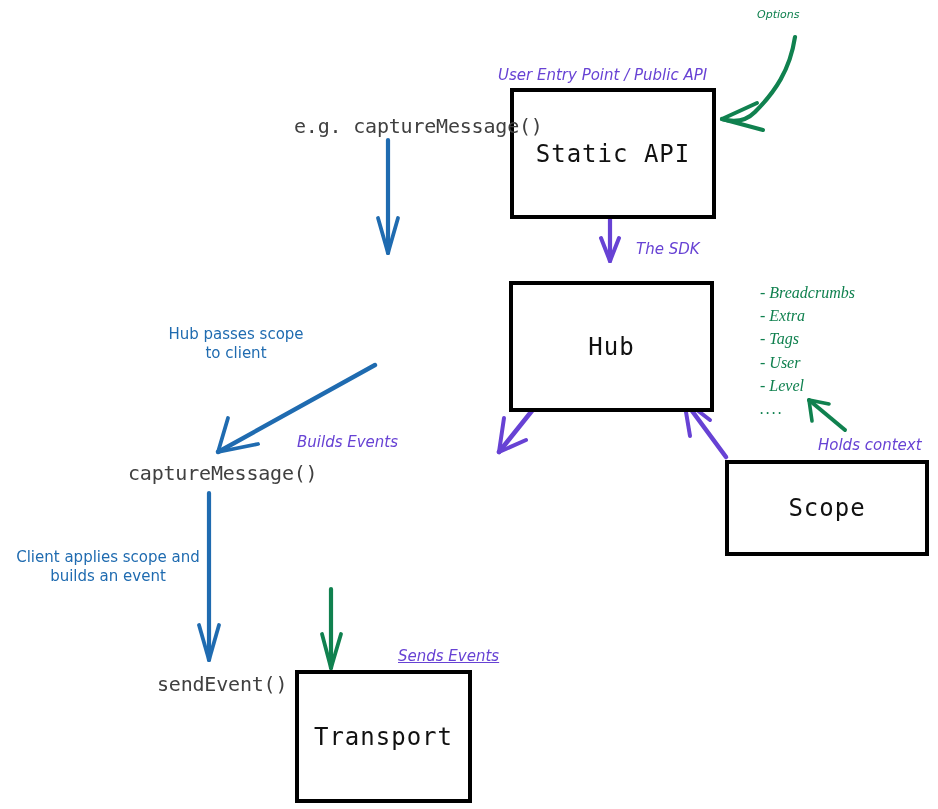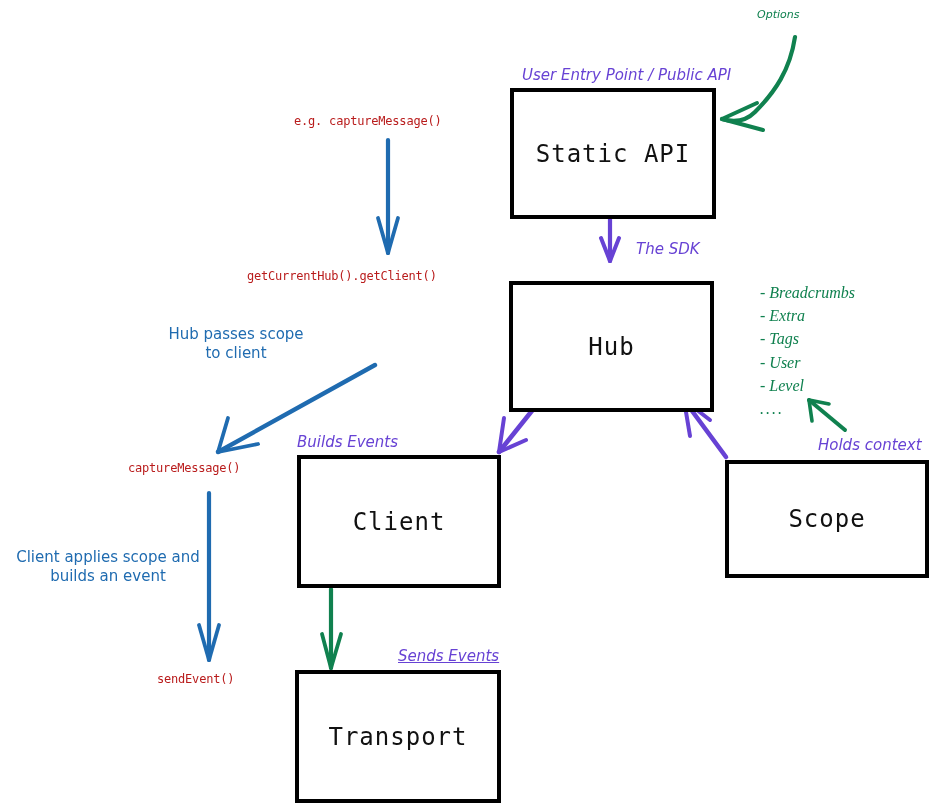--- a/index.html
+++ b/index.html
@@ -54,22 +54,22 @@
     font-style: italic;
   }
   .anno-green {
     font-family: "DejaVu Sans", sans-serif;
     font-size: 16px;
     color: #10814f;
     font-style: italic;
   }
   .anno-blue-mono {
     font-family: "DejaVu Sans Mono", monospace;
-    font-size: 12px;
-    color: #b91c1c;
+    font-size: 20px;
+    color: #404040;
     letter-spacing: -0.2px;
   }
   .anno-blue-hand {
     font-family: "DejaVu Sans", sans-serif;
     font-size: 15px;
     color: #1f6bb0;
     text-align: center;
   }
   .ctx-list {
     position: absolute;
@@ -147,47 +147,43 @@
   </svg>
 
   <div class="node-box" style="left:510px; top:88px; width:206px; height:131px;">
     <span class="node-label">Static API</span>
   </div>
 
   <div class="node-box" style="left:509px; top:265px; width:205px; height:131px;margin-top:16px;">
     <span class="node-label">Hub</span>
   </div>
 
-  <div class="node-box" style="left:297px; top:455px; width:204px; height:133px;">
-    <span class="node-label">Client</span>
-  </div>
-
-  <div class="node-box" style="left:295px; top:670px; width:206px; height:133px;">
+
+  <div class="node-box" style="left:295px; top:670px; width:177px; height:133px;">
     <span class="node-label">Transport</span>
   </div>
 
-  <div class="node-box" style="left:725px; top:460px; width:204px; height:118px;">
+  <div class="node-box" style="left:725px; top:460px; width:204px; height:96px;">
     <span class="node-label">Scope</span>
   </div>
 
   <div class="anno anno-green" style="left:757px; top:8px; font-size:11px;">Options</div>
 
-  <div class="anno anno-purple" style="left:498px; top:66px;margin-left:24px;">User Entry Point / Public API</div>
+  <div class="anno anno-purple" style="left:498px; top:66px;">User Entry Point / Public API</div>
 
   <div class="anno anno-purple" style="left:636px; top:240px;">The SDK</div>
 
   <div class="anno anno-purple" style="left:297px; top:433px;">Builds Events</div>
 
   <div class="anno anno-purple" style="left:398px; top:647px;text-decoration:underline;">Sends Events</div>
 
   <div class="anno anno-purple" style="left:818px; top:436px;">Holds context</div>
 
   <div class="anno anno-blue-mono" style="left:294px; top:114px;">e.g. captureMessage()</div>
 
-  <div class="anno anno-blue-mono" style="left:247px; top:269px;">getCurrentHub().getClient()</div>
 
   <div class="anno anno-blue-hand center" style="left:158px; top:325px; width:156px;">Hub passes scope
 to client</div>
 
   <div class="anno anno-blue-mono" style="left:128px; top:461px;">captureMessage()</div>
 
   <div class="anno anno-blue-hand center" style="left:8px; top:540px; width:200px;margin-top:8px;">Client applies scope and
 builds an event</div>
 
   <div class="anno anno-blue-mono" style="left:157px; top:672px;">sendEvent()</div>

